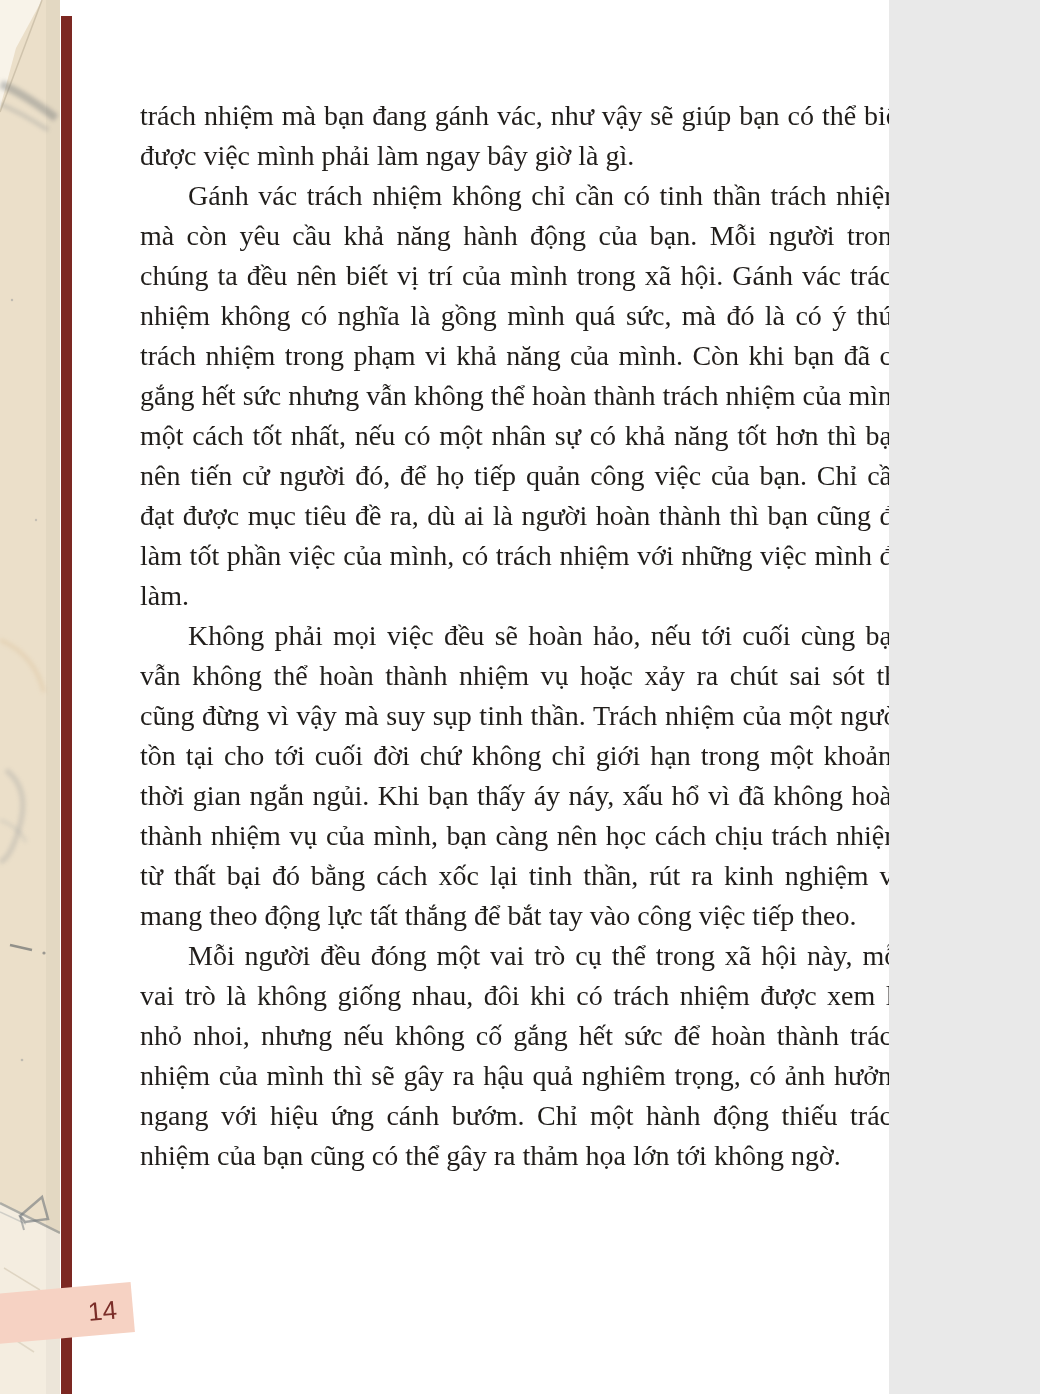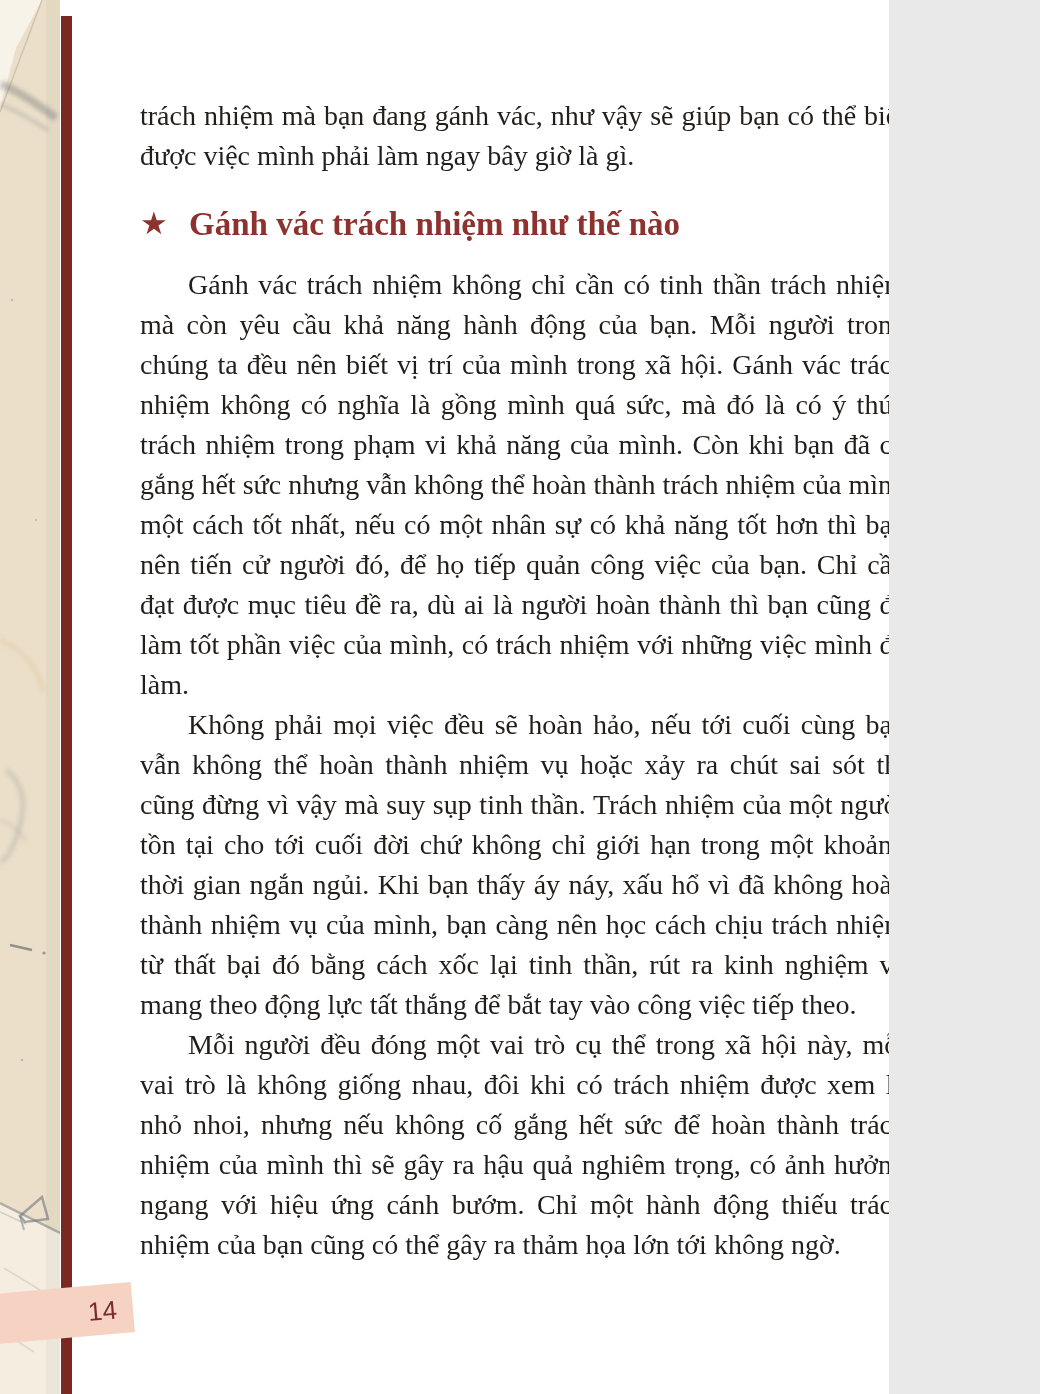--- a/index.html
+++ b/index.html
@@ -123,24 +123,20 @@
       <rect x="46" y="0" width="14" height="1394" fill="#000000" opacity="0.03"></rect>
     </svg>
   </div>
 
   <div class="spine"></div>
 
   <main class="content">
 
     <p class="body-par no-indent">trách nhiệm mà bạn đang gánh vác, như vậy sẽ giúp bạn có thể biết được việc mình phải làm ngay bây giờ là gì.</p>
 
-    <h2 class="heading">
-      <span class="star">★</span>
-      <span>Gánh vác trách nhiệm như thế nào</span>
-    </h2>
 
     <p class="body-par">Gánh vác trách nhiệm không chỉ cần có tinh thần trách nhiệm mà còn yêu cầu khả năng hành động của bạn. Mỗi người trong chúng ta đều nên biết vị trí của mình trong xã hội. Gánh vác trách nhiệm không có nghĩa là gồng mình quá sức, mà đó là có ý thức trách nhiệm trong phạm vi khả năng của mình. Còn khi bạn đã cố gắng hết sức nhưng vẫn không thể hoàn thành trách nhiệm của mình một cách tốt nhất, nếu có một nhân sự có khả năng tốt hơn thì bạn nên tiến cử người đó, để họ tiếp quản công việc của bạn. Chỉ cần đạt được mục tiêu đề ra, dù ai là người hoàn thành thì bạn cũng đã làm tốt phần việc của mình, có trách nhiệm với những việc mình đã làm.</p>
 
 
     <p class="body-par">Không phải mọi việc đều sẽ hoàn hảo, nếu tới cuối cùng bạn vẫn không thể hoàn thành nhiệm vụ hoặc xảy ra chút sai sót thì cũng đừng vì vậy mà suy sụp tinh thần. Trách nhiệm của một người tồn tại cho tới cuối đời chứ không chỉ giới hạn trong một khoảng thời gian ngắn ngủi. Khi bạn thấy áy náy, xấu hổ vì đã không hoàn thành nhiệm vụ của mình, bạn càng nên học cách chịu trách nhiệm từ thất bại đó bằng cách xốc lại tinh thần, rút ra kinh nghiệm và mang theo động lực tất thắng để bắt tay vào công việc tiếp theo.</p>
 
     <p class="body-par">Mỗi người đều đóng một vai trò cụ thể trong xã hội này, mỗi vai trò là không giống nhau, đôi khi có trách nhiệm được xem là nhỏ nhoi, nhưng nếu không cố gắng hết sức để hoàn thành trách nhiệm của mình thì sẽ gây ra hậu quả nghiêm trọng, có ảnh hưởng ngang với hiệu ứng cánh bướm. Chỉ một hành động thiếu trách nhiệm của bạn cũng có thể gây ra thảm họa lớn tới không ngờ.</p>
 
   </main>
 

